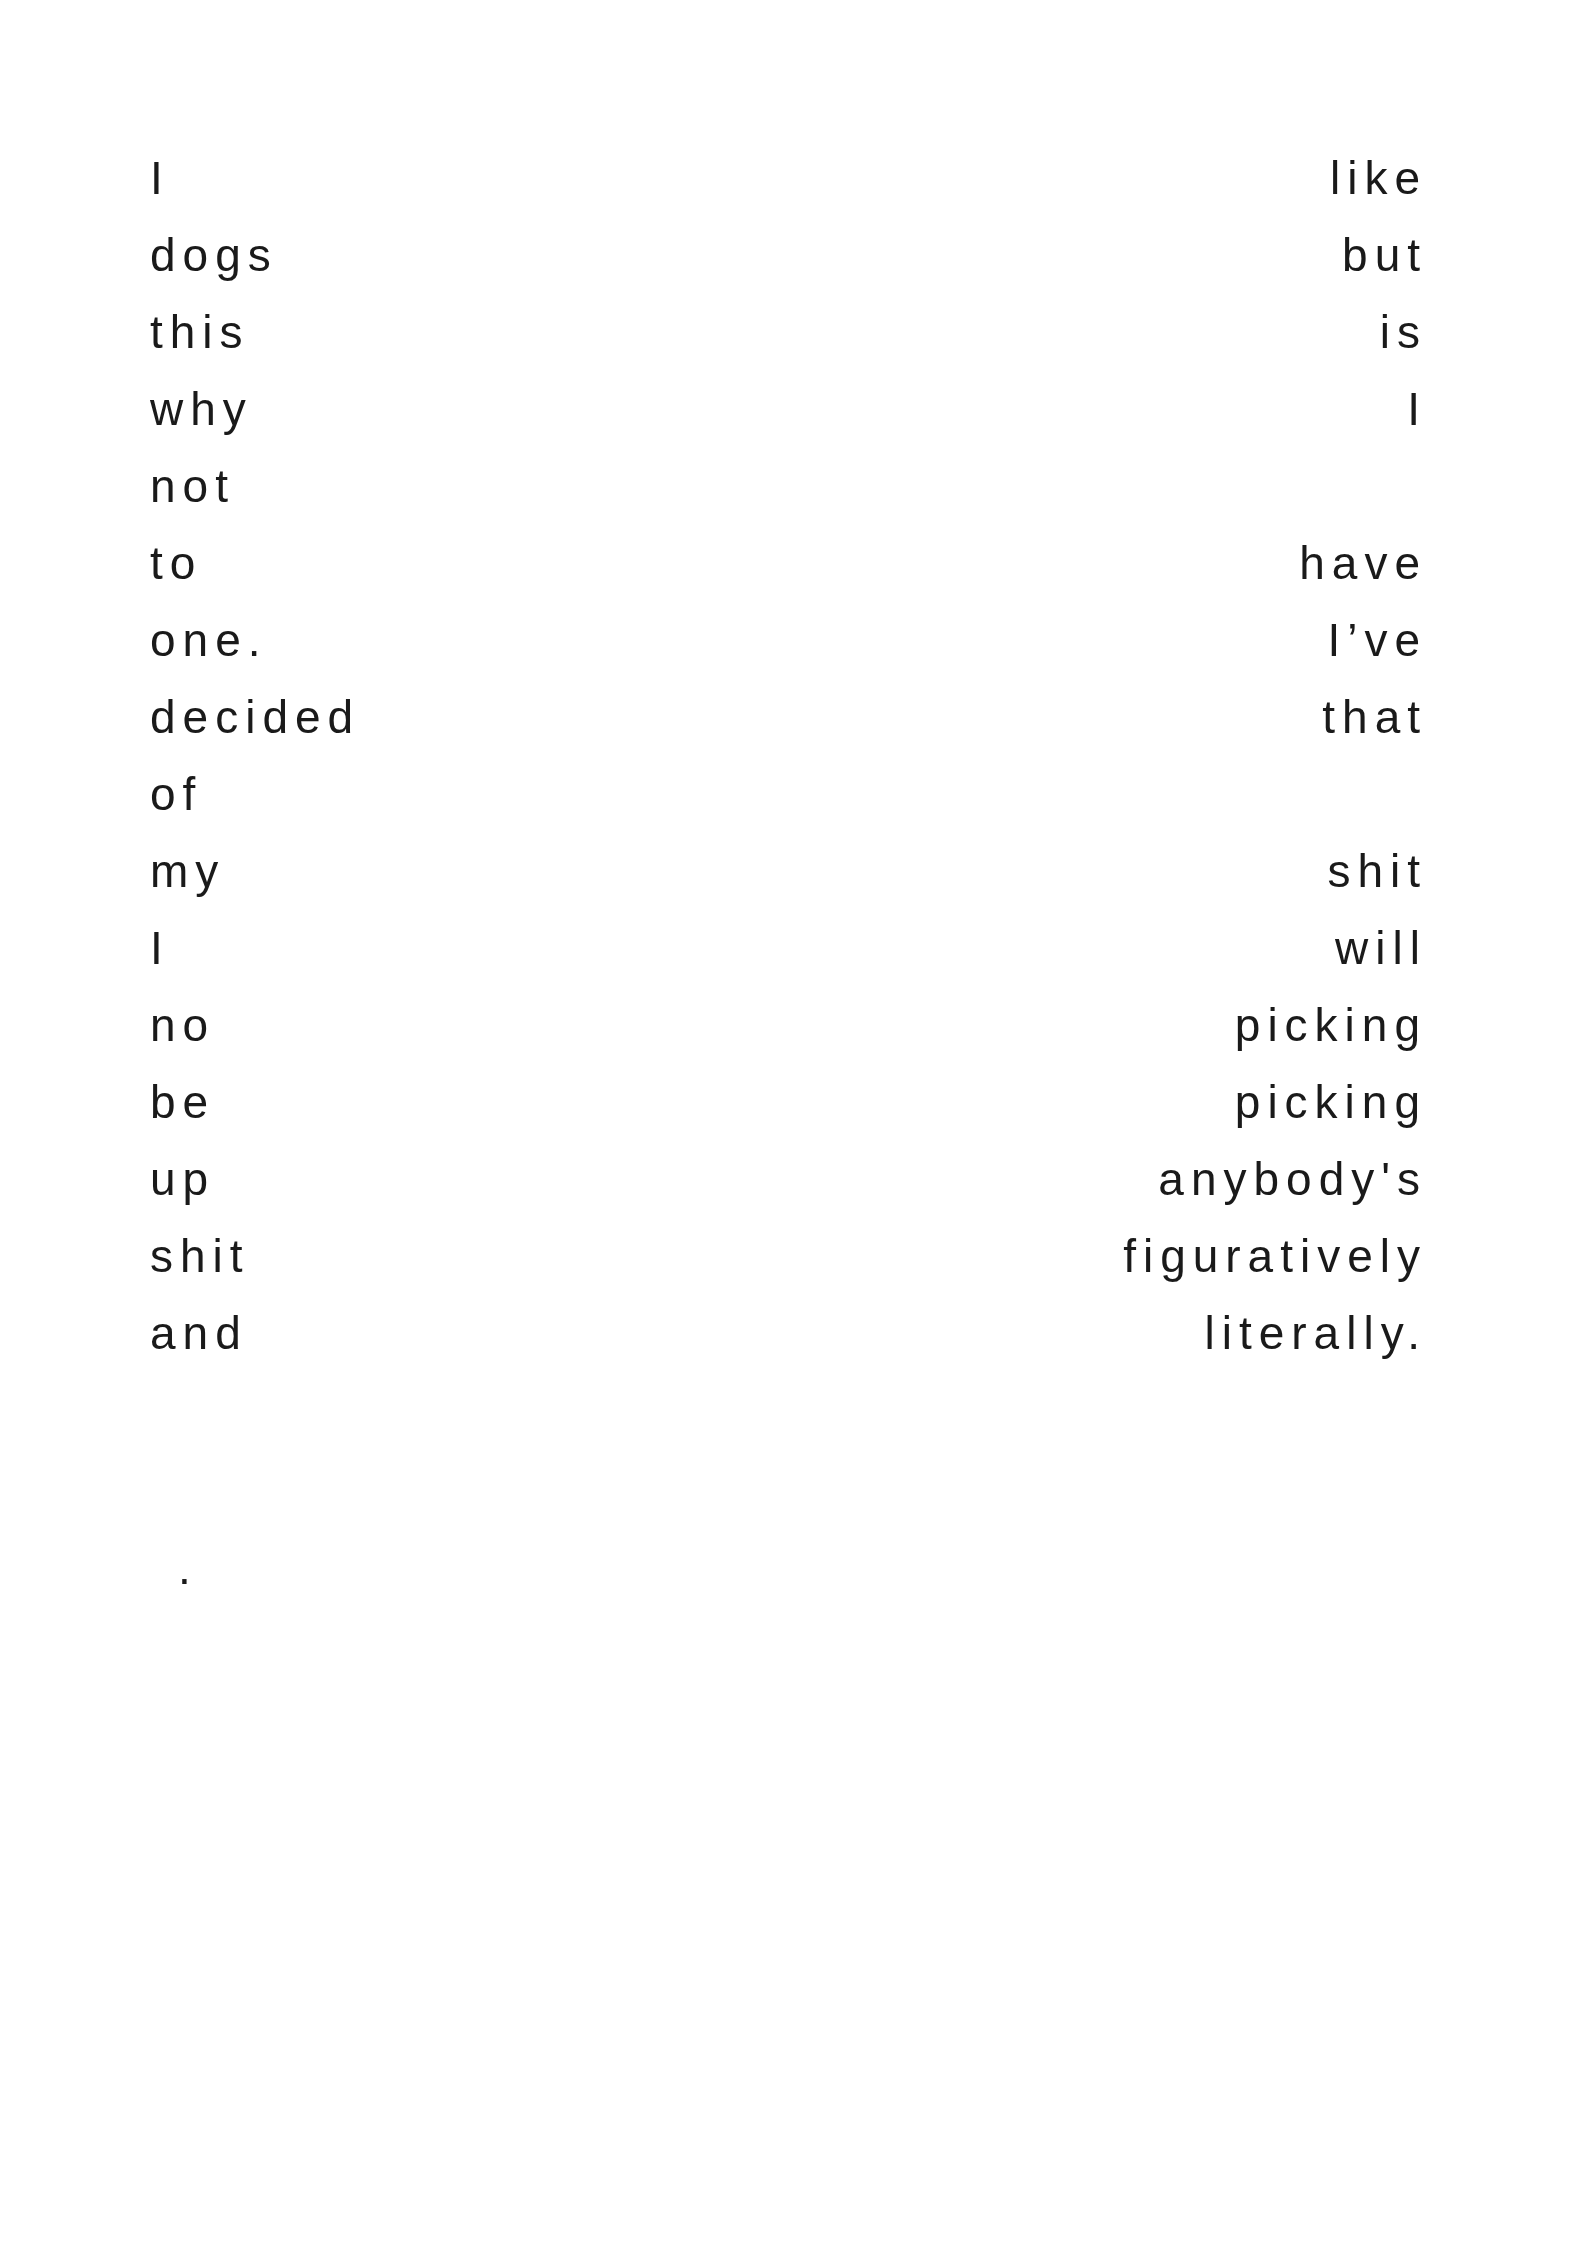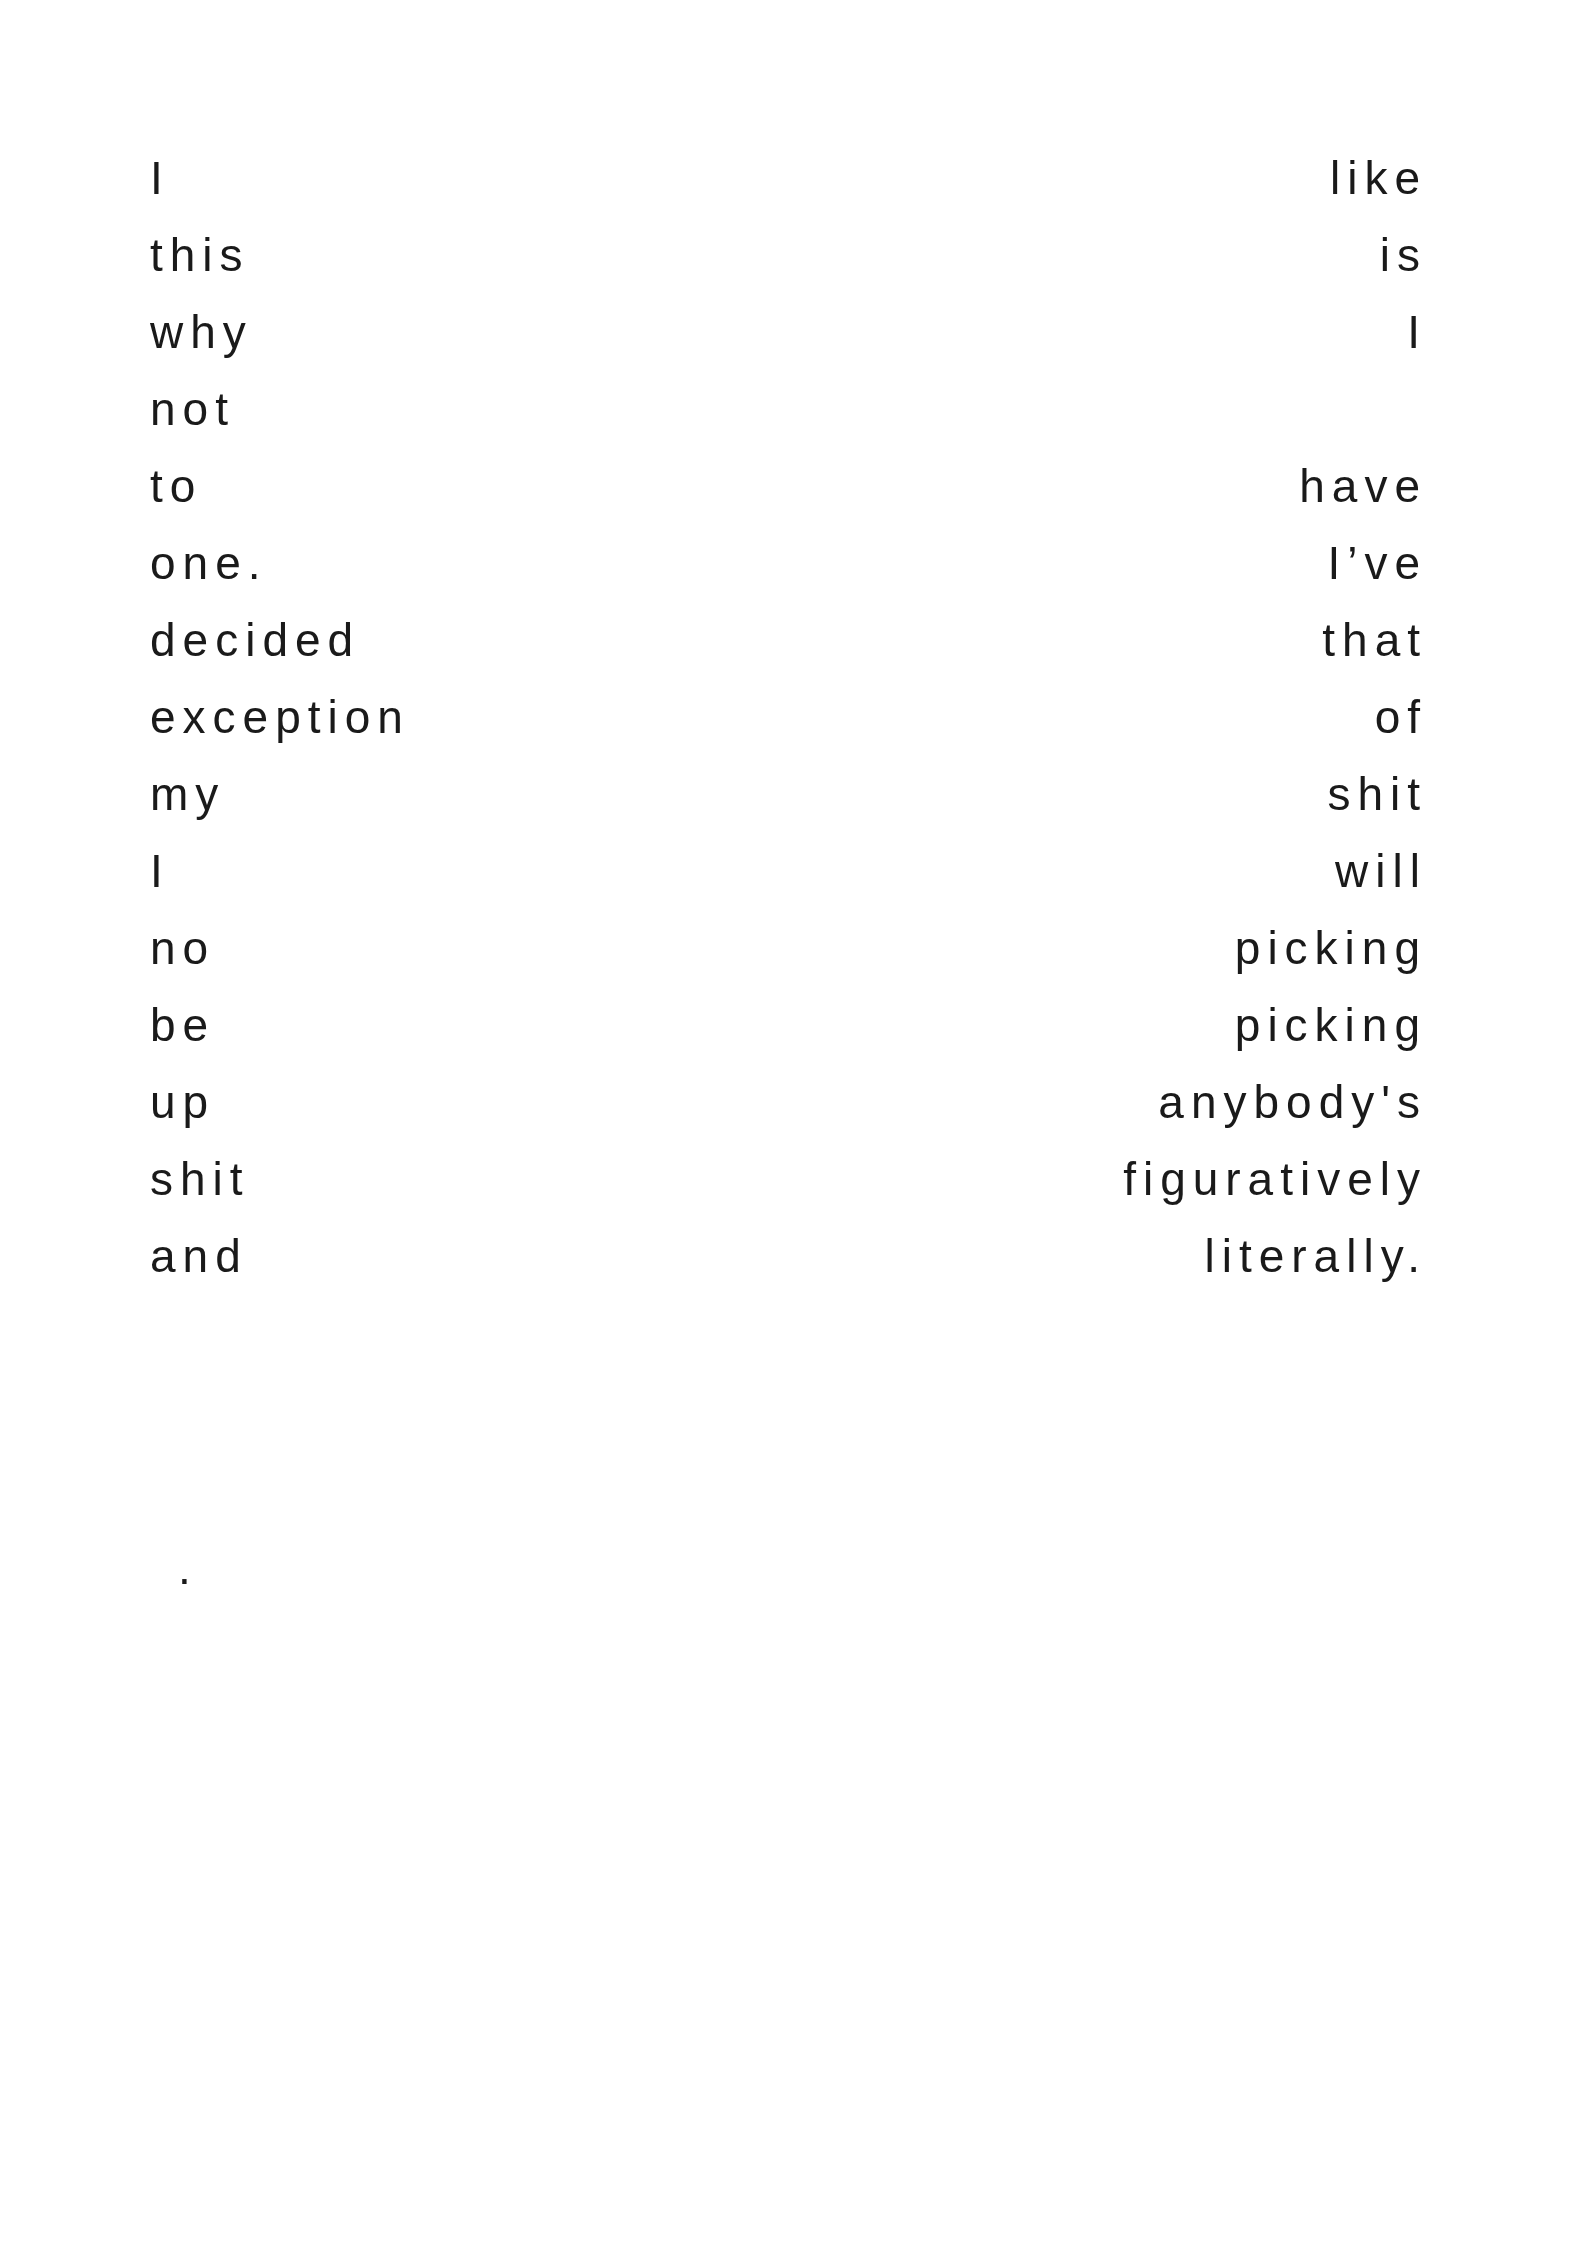--- a/index.html
+++ b/index.html
@@ -61,20 +61,24 @@
 </style>
 </head>
 <body>
 
 <div class="poem">
   <div class="poem-row">
     <span class="word left">I</span>
     <span class="word right">like</span>
   </div>
   <div class="poem-row">
+    <span class="word left">dogs</span>
+    <span class="word right">but</span>
+  </div>
+  <div class="poem-row">
     <span class="word left">this</span>
     <span class="word right">is</span>
   </div>
   <div class="poem-row">
     <span class="word left">why</span>
     <span class="word right">I</span>
   </div>
   <div class="poem-row">
     <span class="word right">not</span>
   </div>
@@ -84,21 +88,20 @@
   </div>
   <div class="poem-row">
     <span class="word left">one.</span>
     <span class="word right">I’ve</span>
   </div>
   <div class="poem-row">
     <span class="word left">decided</span>
     <span class="word right">that</span>
   </div>
   <div class="poem-row">
-    <span class="word left">exception</span>
     <span class="word right">of</span>
   </div>
   <div class="poem-row">
     <span class="word left">my</span>
     <span class="word right">shit</span>
   </div>
   <div class="poem-row">
     <span class="word left">I</span>
     <span class="word right">will</span>
   </div>

